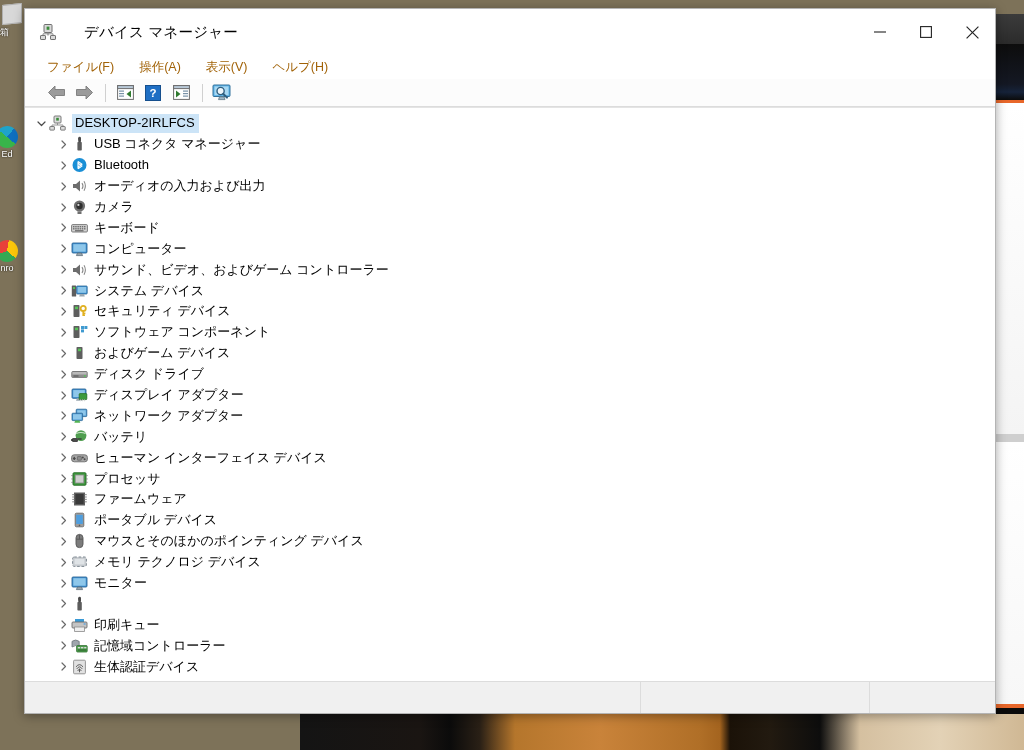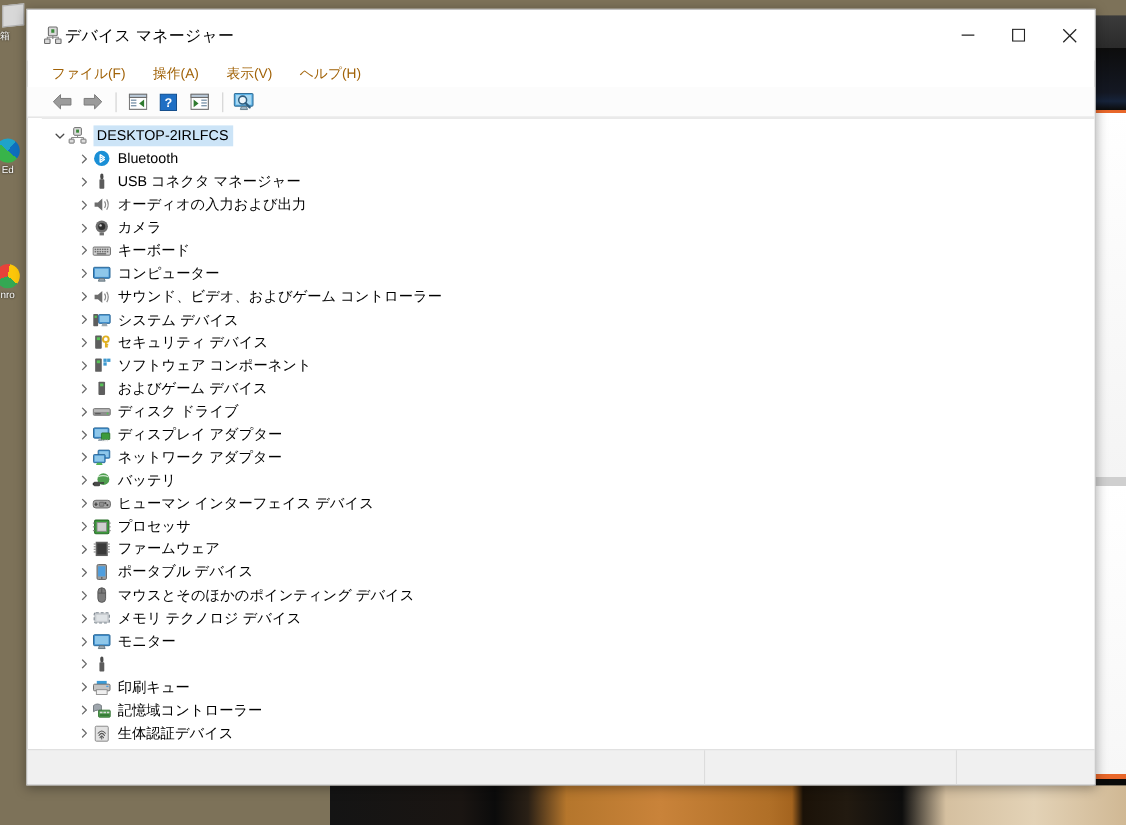--- a/index.html
+++ b/index.html
@@ -44,41 +44,41 @@
   
   #win{
     position:absolute;left:24px;top:8px;width:970px;height:704px;
     background:#ffffff;border:1px solid #b4b4b4;box-shadow:0 2px 10px rgba(0,0,0,.35);
     display:flex;flex-direction:column;
   }
 
   
   #titlebar{height:46px;display:flex;align-items:center;flex:0 0 auto;background:#fff;}
   #title-icon{width:18px;height:18px;margin-left:14px;position:relative;flex:0 0 auto;}
-  #title-text{margin-left:2px;font-size:14.5px;color:#000;letter-spacing:.2px;}
+  #title-text{margin-left:27px;font-size:14.5px;color:#000;letter-spacing:.2px;}
   #win-controls{margin-left:auto;display:flex;height:46px;}
   .wbtn{width:46px;height:46px;display:flex;align-items:center;justify-content:center;background:transparent;}
   .wbtn svg{display:block;}
 
   
   #menubar{height:24px;display:flex;align-items:center;padding-left:22px;font-size:12.5px;color:#a16207;flex:0 0 auto;}
   .menu-item{margin-right:25px;white-space:nowrap;}
 
   
   #toolbar{
     height:27px;display:flex;align-items:center;padding-left:18px;flex:0 0 auto;
     background:#fcfcfc;border-bottom:1px solid #dcdcdc;
   }
   .tb-btn{width:26px;height:22px;display:flex;align-items:center;justify-content:center;margin-right:2px;}
   .tb-sep{width:1px;height:18px;background:#d0d0d0;margin:0 6px;}
 
   
   #tree-pane{
     flex:1 1 auto;background:#fff;border-top:1px solid #e4e4e4;overflow:hidden;
-    padding-top:5px;position:relative;margin-left:13px;
+    padding-top:5px;position:relative;
   }
   .node{display:flex;align-items:center;height:20.9px;padding-left:8px;white-space:nowrap;}
   .node .twisty{width:16px;display:flex;align-items:center;justify-content:center;flex:0 0 auto;}
   .node .ico{width:17px;height:16px;margin-right:6px;flex:0 0 auto;position:relative;}
   .node .lbl{font-size:13px;color:#000;line-height:16px;}
   #root-node{padding-left:8px;}
   #root-node .lbl{background:#cce4f7;padding:1px 4px 2px 3px;}
   .child{padding-left:30px;}
 
   
@@ -229,41 +229,41 @@
     </div>
 
     <div class="node child">
       <span class="twisty">
           <svg width="9" height="9" viewBox="0 0 9 9">
             <path d="M3 1 L6.5 4.5 L3 8" fill="none" stroke="#6a6a6a" stroke-width="1.2" stroke-linecap="round" stroke-linejoin="round"></path>
           </svg>
         </span>
       <span class="ico">
         <svg width="17" height="16" viewBox="0 0 17 16">
-            <circle cx="8.5" cy="8" r="7" fill="#1a8fd6"></circle>
-            <path d="M7 4.4 L11 7.2 L7 10 M7 6.2 L11 9 L7 11.8 M7 4.4 V11.8" fill="none" stroke="#fff" stroke-width="1.1" stroke-linejoin="round"></path>
-          </svg>
-      </span>
-      <span class="lbl">Bluetooth</span>
-    </div>
-
-    <div class="node child">
-      <span class="twisty">
-          <svg width="9" height="9" viewBox="0 0 9 9">
-            <path d="M3 1 L6.5 4.5 L3 8" fill="none" stroke="#6a6a6a" stroke-width="1.2" stroke-linecap="round" stroke-linejoin="round"></path>
-          </svg>
-        </span>
-      <span class="ico">
-        <svg width="17" height="16" viewBox="0 0 17 16">
             <rect x="6.4" y="6" width="4.4" height="8.5" rx=".7" fill="#5c5c5c"></rect>
             <rect x="7.2" y="2" width="2.8" height="4.2" rx="1.3" fill="#4a4a4a"></rect>
             <circle cx="8.6" cy="2.2" r="1.4" fill="#4a4a4a"></circle>
           </svg>
       </span>
       <span class="lbl">USB コネクタ マネージャー</span>
+    </div>
+
+    <div class="node child">
+      <span class="twisty">
+          <svg width="9" height="9" viewBox="0 0 9 9">
+            <path d="M3 1 L6.5 4.5 L3 8" fill="none" stroke="#6a6a6a" stroke-width="1.2" stroke-linecap="round" stroke-linejoin="round"></path>
+          </svg>
+        </span>
+      <span class="ico">
+        <svg width="17" height="16" viewBox="0 0 17 16">
+            <circle cx="8.5" cy="8" r="7" fill="#1a8fd6"></circle>
+            <path d="M7 4.4 L11 7.2 L7 10 M7 6.2 L11 9 L7 11.8 M7 4.4 V11.8" fill="none" stroke="#fff" stroke-width="1.1" stroke-linejoin="round"></path>
+          </svg>
+      </span>
+      <span class="lbl">Bluetooth</span>
     </div>
 
     <div class="node child">
       <span class="twisty">
           <svg width="9" height="9" viewBox="0 0 9 9">
             <path d="M3 1 L6.5 4.5 L3 8" fill="none" stroke="#6a6a6a" stroke-width="1.2" stroke-linecap="round" stroke-linejoin="round"></path>
           </svg>
         </span>
       <span class="ico">
         <svg width="17" height="16" viewBox="0 0 17 16">

